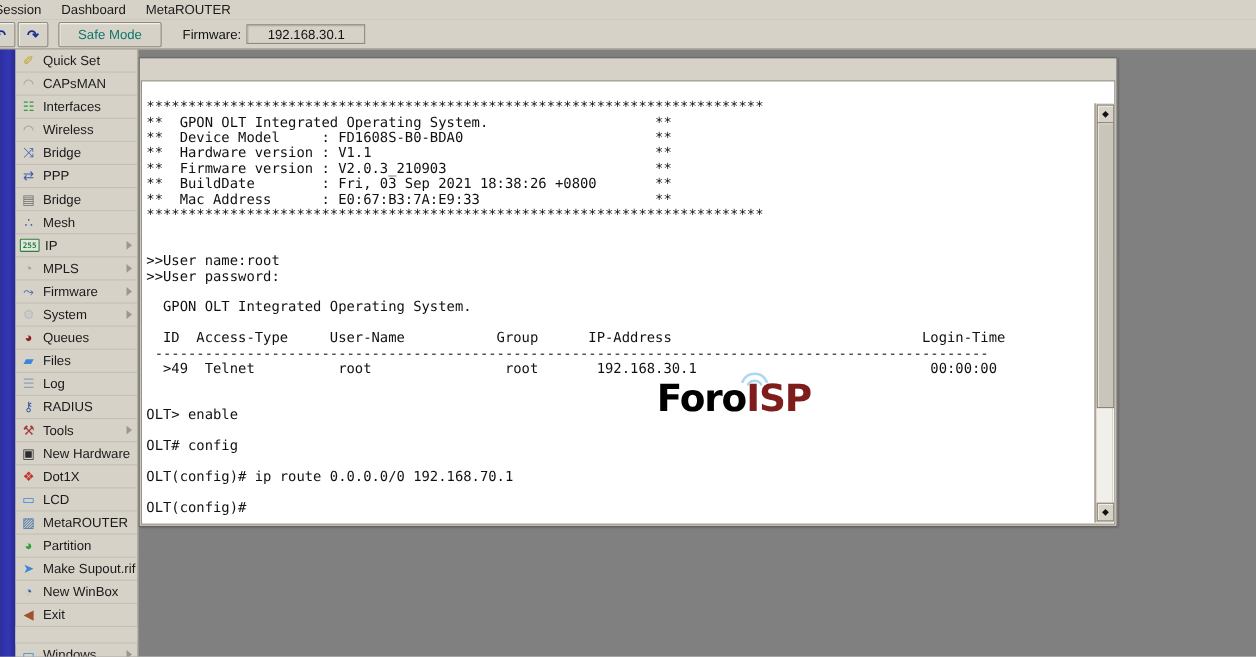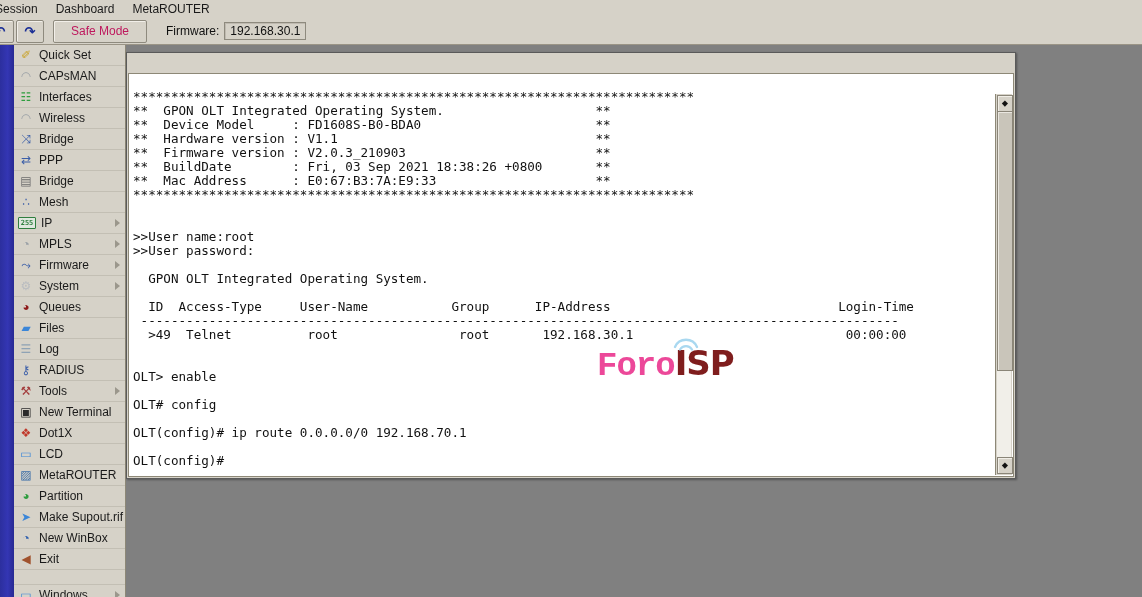--- a/index.html
+++ b/index.html
@@ -39,25 +39,25 @@
     display:flex;align-items:center;justify-content:center;
     box-shadow:inset 1px 1px 0 #f2efe9;
     color:#1b2f96;font-size:13px;font-weight:bold;
   }
   .tbtn.clip{margin-left:-14px;}
   #safe-mode{
     margin-left:9px;height:21px;min-width:72px;padding:0 10px;
     background:#d6d2c8;border:1px solid #8e8a7e;border-radius:2px;
     box-shadow:inset 1px 1px 0 #f2efe9;
     display:flex;align-items:center;justify-content:center;
-    font-size:12px;color:#be185d;
+    font-size:12px;color:#0f766e;
   }
   #session-label{margin-left:19px;font-size:12px;color:#111;}
   #session-value{
-    margin-left:5px;height:16px;padding:0 5px;
+    margin-left:5px;height:16px;padding:0 18px;
     background:#d6d2c8;border:1px solid #8e8a7e;
     display:flex;align-items:center;font-size:12px;color:#111;
     box-shadow:inset 1px 1px 0 #bfbab0;
   }
 
   
   #blue-strip{
     position:absolute;left:0;top:45px;width:14px;height:552px;
     background:linear-gradient(90deg,#2c2f9e 0%,#3436b4 55%,#272a92 100%);
     overflow:hidden;
@@ -136,21 +136,21 @@
 
   
   #watermark{
     position:absolute;left:468px;top:272px;
     pointer-events:none;
     font-family:"DejaVu Sans", sans-serif;
     font-weight:bold;font-size:34px;
     line-height:1;
     letter-spacing:-1px;
   }
-  #watermark .wm-foro{color:#ec4899;font-family:Liberation Mono, monospace;}
+  #watermark .wm-foro{color:#000000;}
   #watermark .wm-isp{color:#7f1d1d;}
   #wm-arc{
     position:absolute;left:76px;top:-11px;width:26px;height:16px;
   }
 
   
   #scrollbar{
     position:absolute;right:1px;top:20px;width:16px;bottom:1px;
     background:#d6d2c8;border-left:1px solid #8d8877;
   }
@@ -263,21 +263,21 @@
       <span class="ico" style="color: rgb(59, 94, 168); font-size: 12px;">⚷</span>
       <span class="lbl">RADIUS</span>
     </div>
     <div class="side-item">
       <span class="ico" style="color: rgb(163, 59, 59); font-size: 12px;">⚒</span>
       <span class="lbl">Tools</span>
       <span class="arw"></span>
     </div>
     <div class="side-item">
       <span class="ico" style="color: rgb(43, 43, 43); font-size: 12px;">▣</span>
-      <span class="lbl">New Terminal</span>
+      <span class="lbl">New Hardware</span>
     </div>
     <div class="side-item">
       <span class="ico" style="color: rgb(192, 57, 43); font-size: 12px;">❖</span>
       <span class="lbl">Dot1X</span>
     </div>
     <div class="side-item">
       <span class="ico" style="color: rgb(59, 134, 216); font-size: 12px;">▭</span>
       <span class="lbl">LCD</span>
     </div>
     <div class="side-item">

